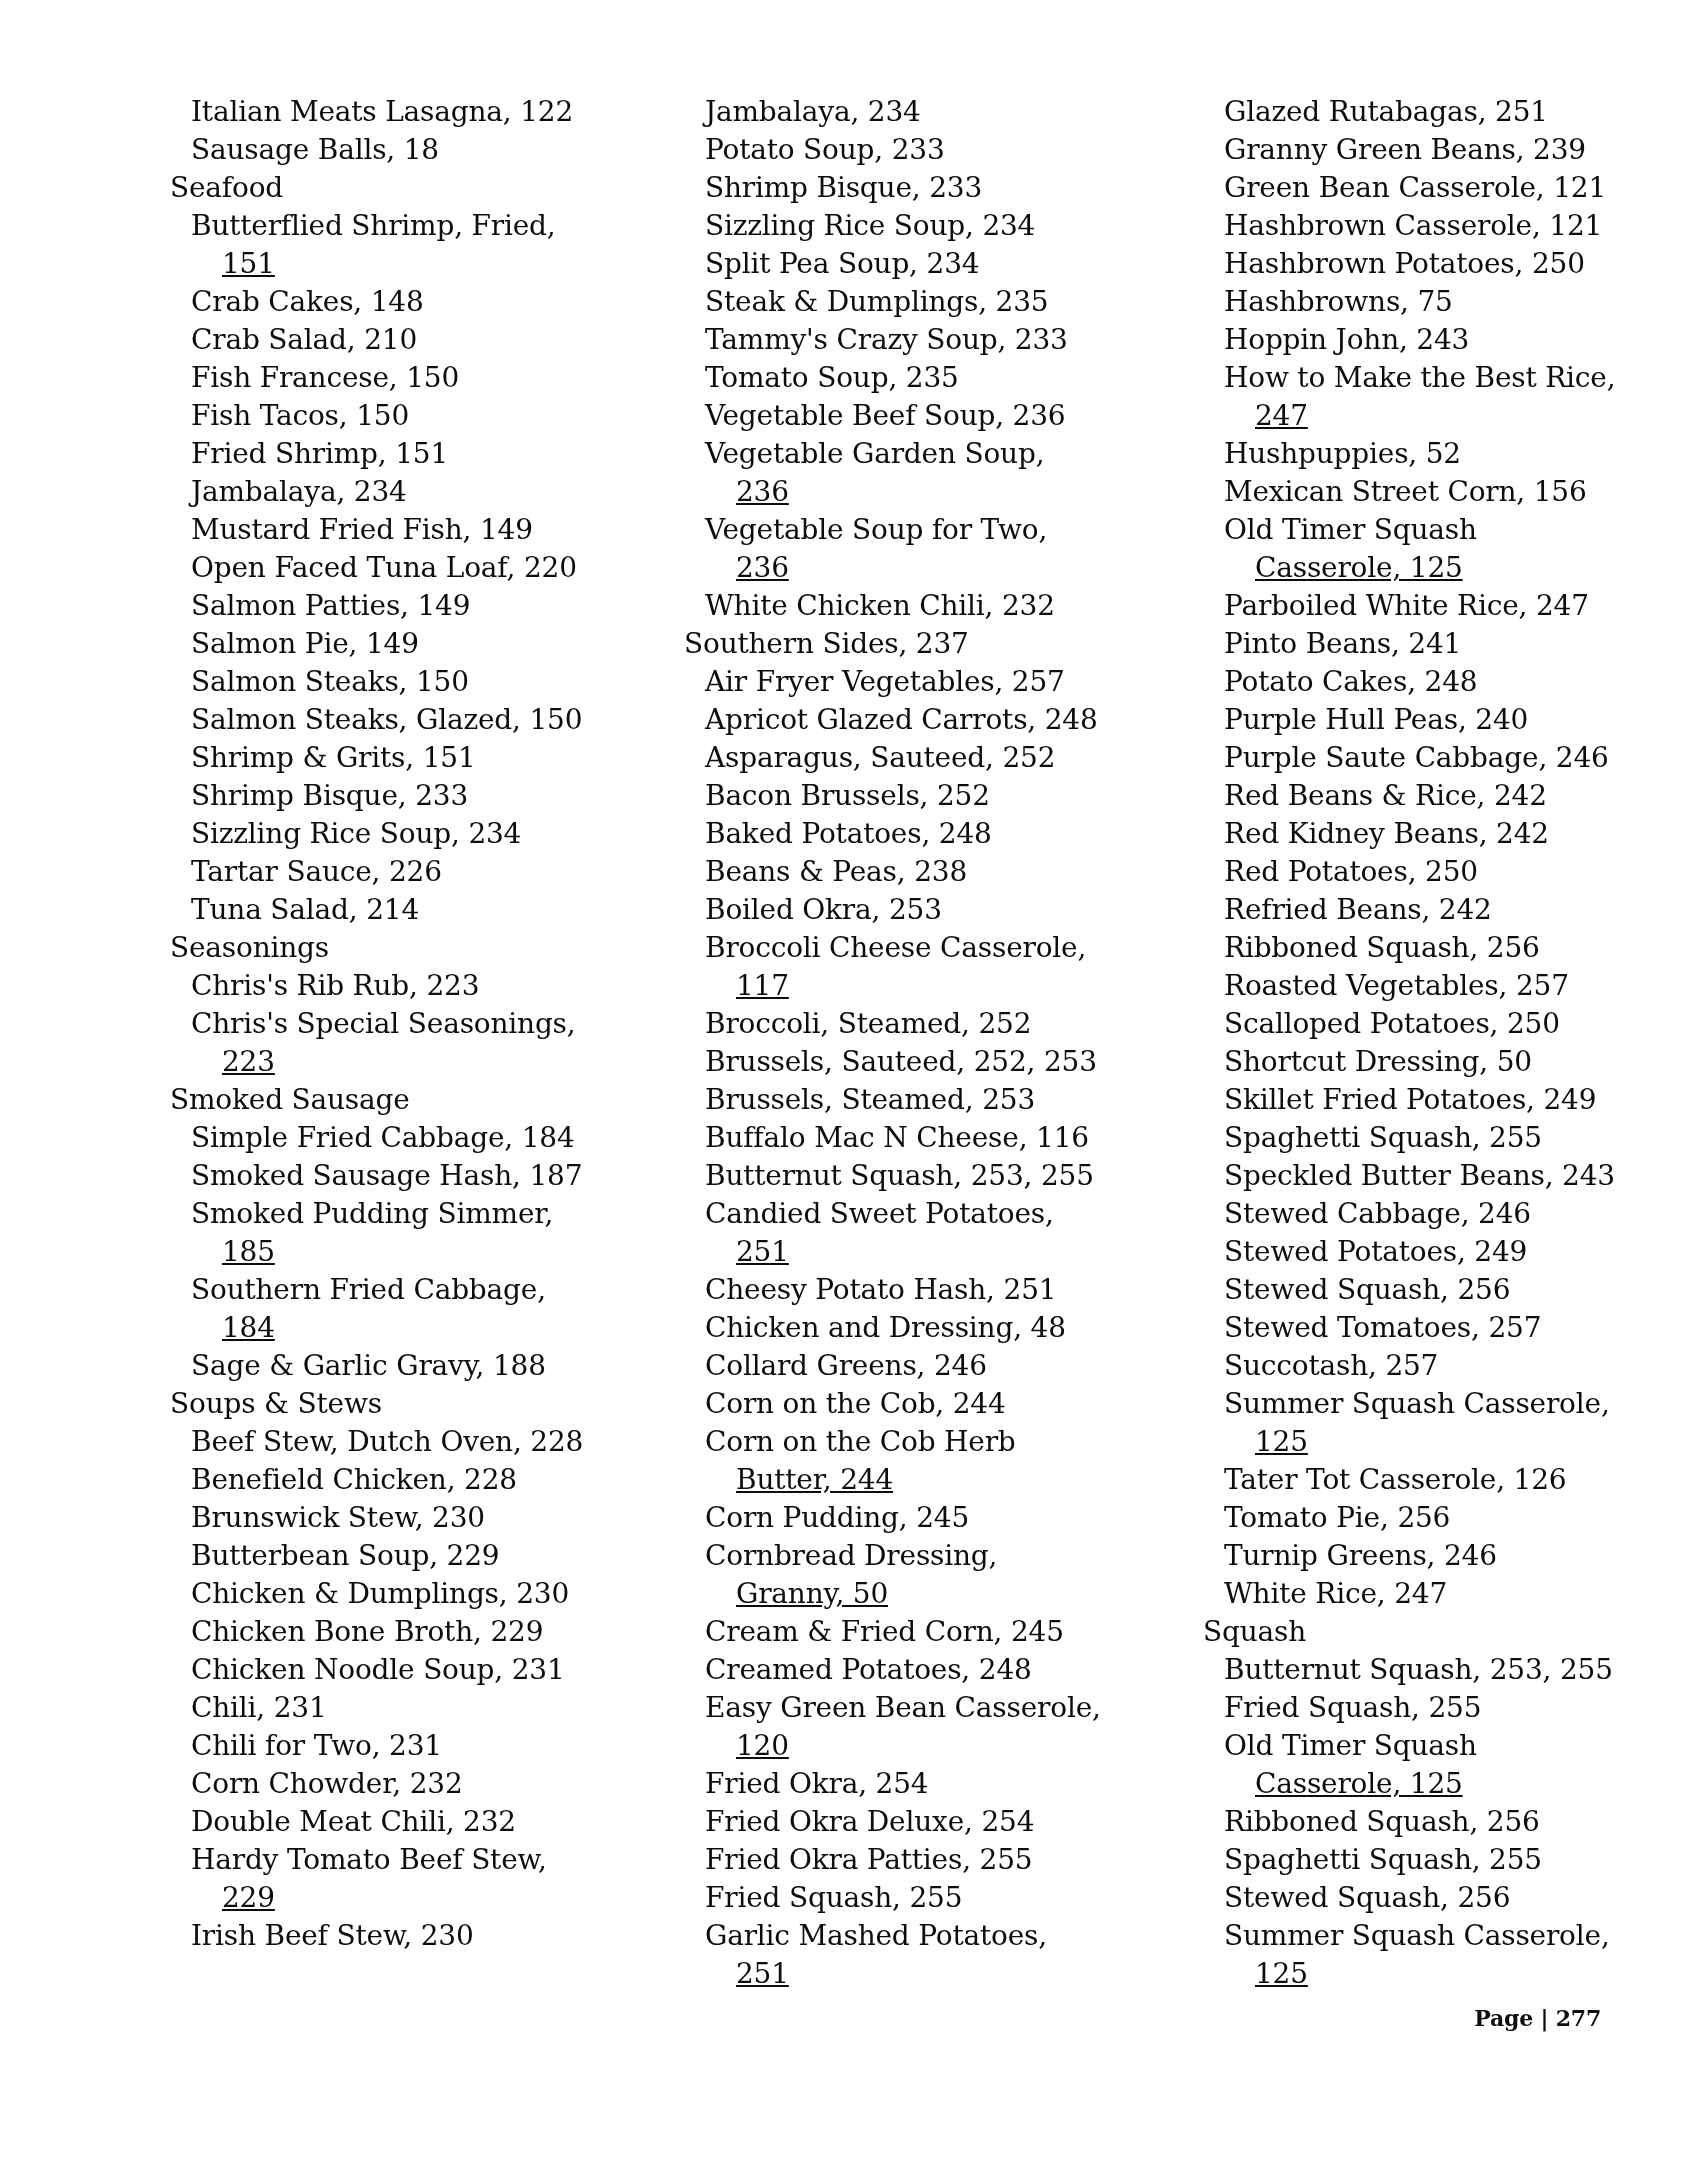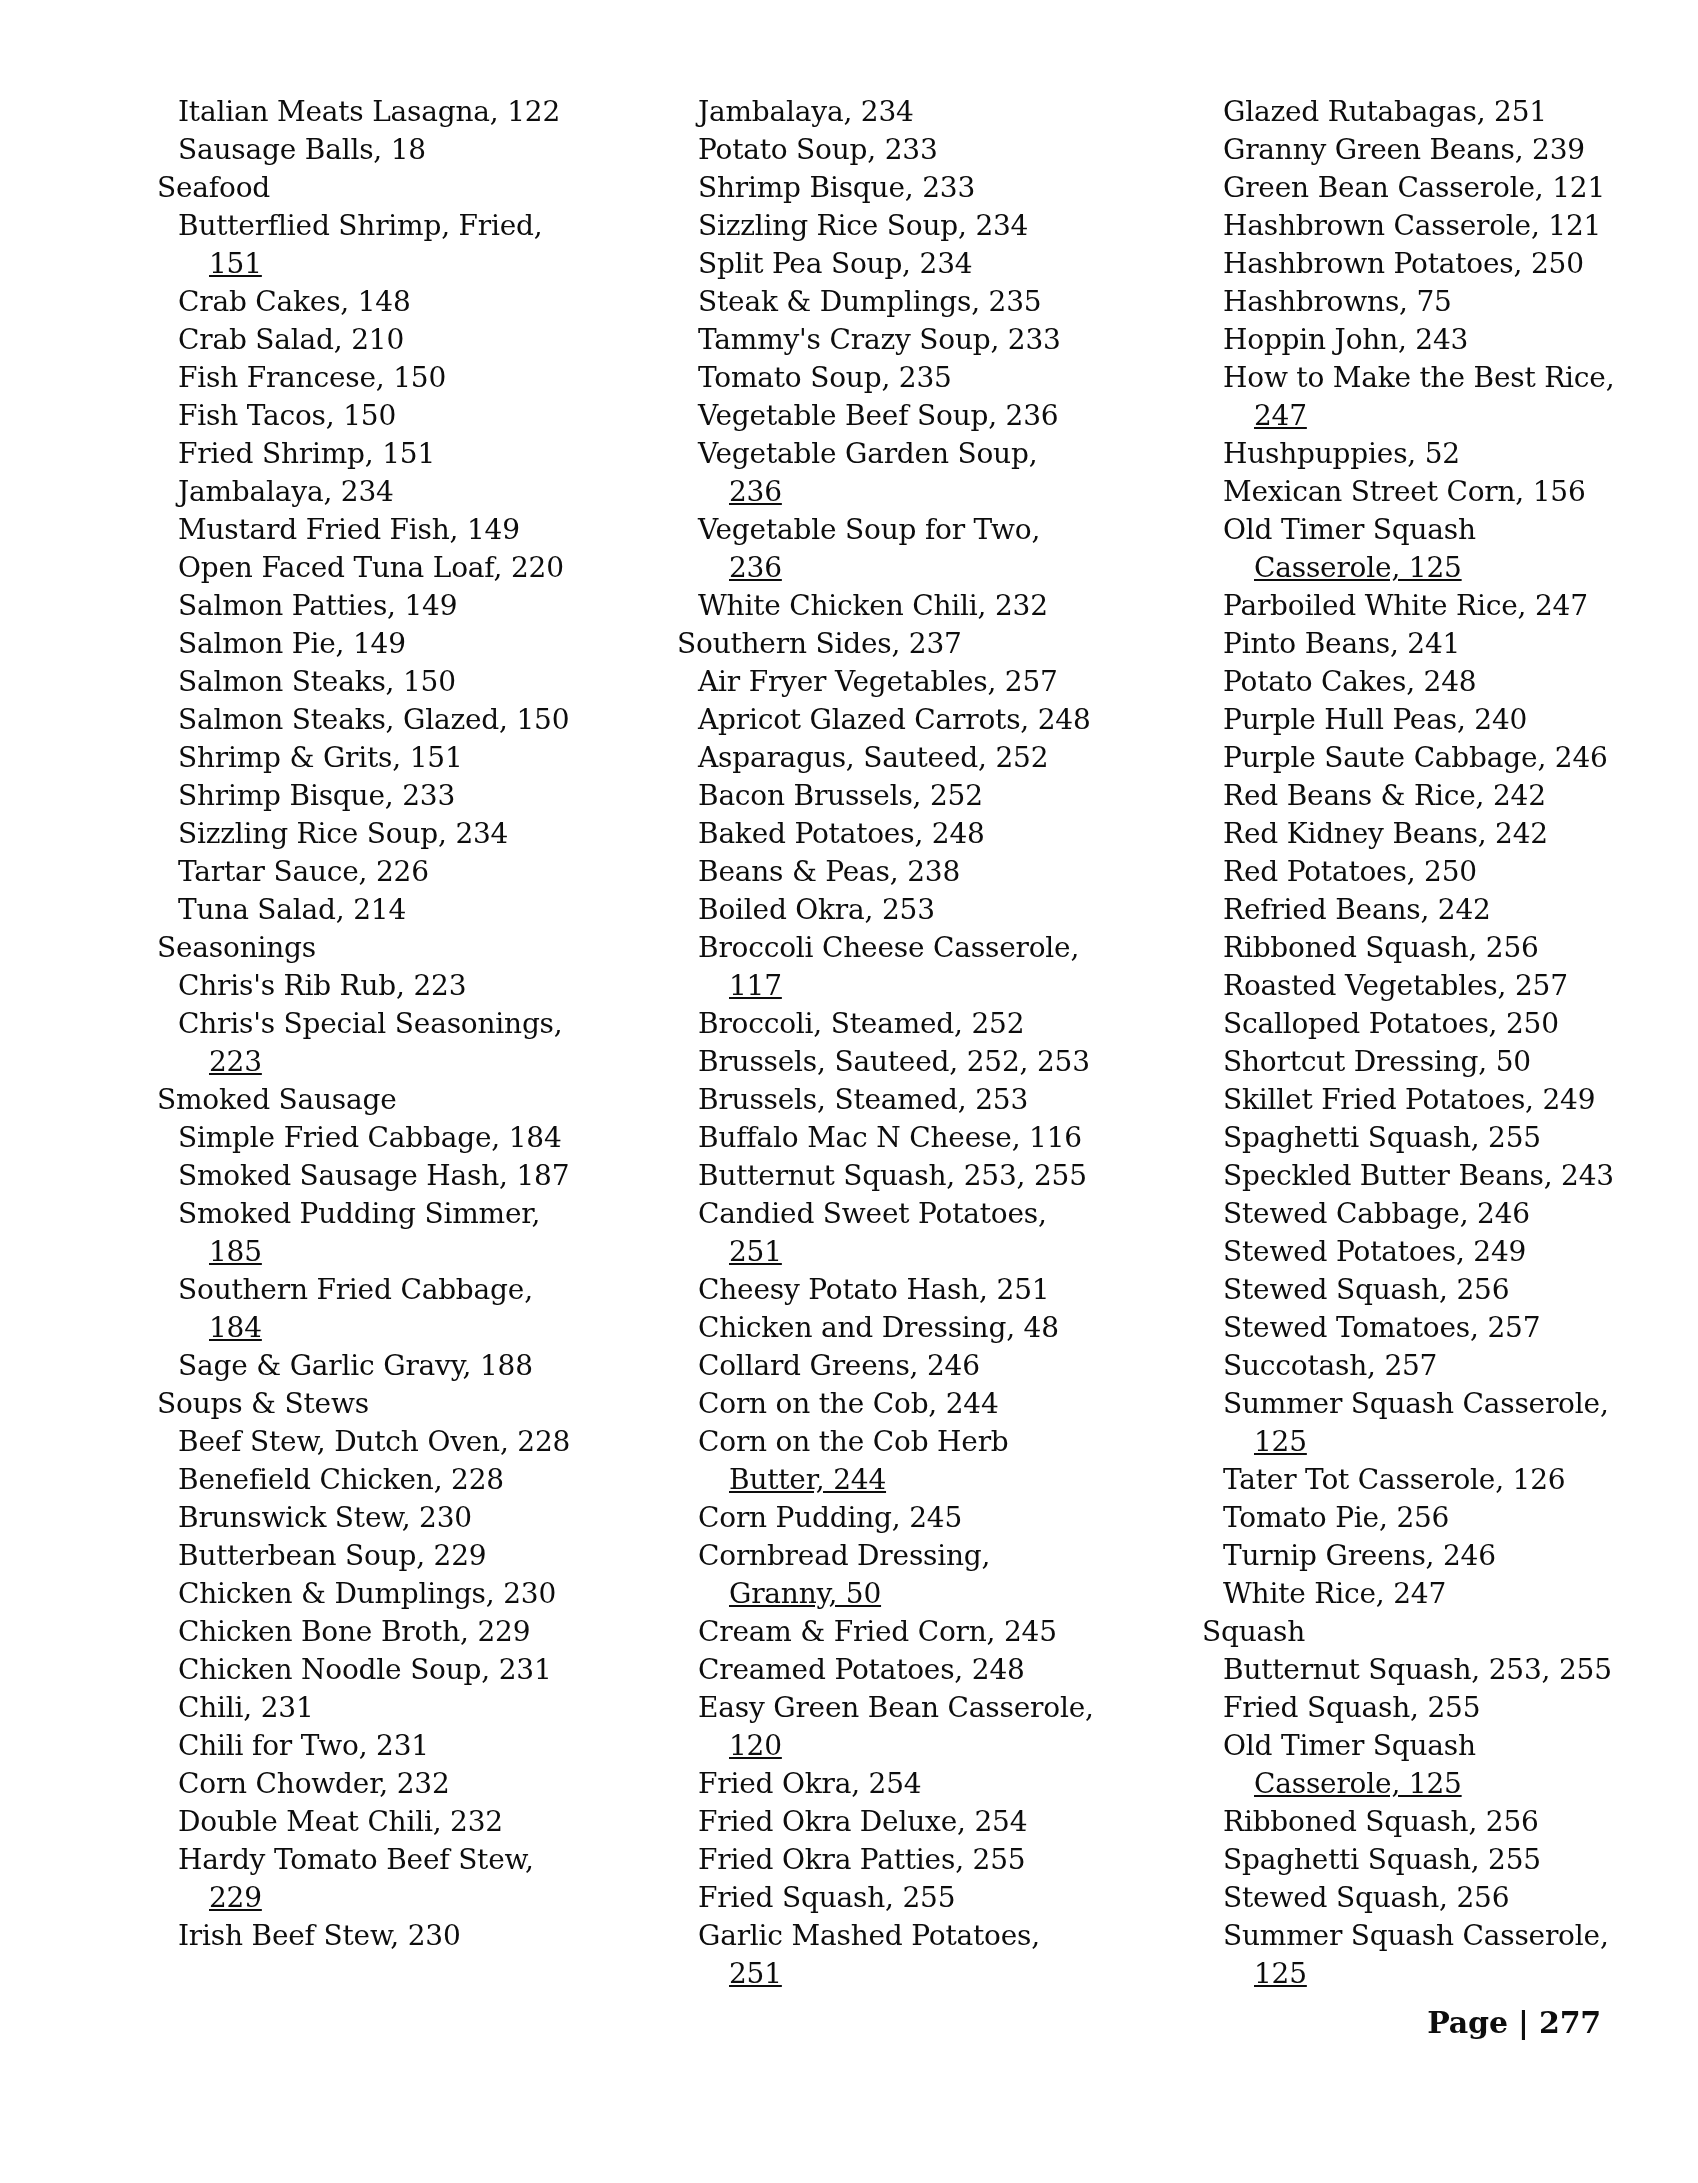--- a/index.html
+++ b/index.html
@@ -7,43 +7,42 @@
     position: relative;
     width: 1698px;
     height: 2183px;
     background: #ffffff;
     font-family: "DejaVu Serif", "Liberation Serif", serif;
     color: #0d0d0d;
     overflow: hidden;
   }
   .columns {
     position: absolute;
-    left: 146px;
+    left: 159px;
     top: 93px;
     display: flex;
-    gap: 6px;
   }
   .col { box-sizing: border-box; }
   .col-0 { width: 514px; }
   .col-1 { width: 519px; }
   .col-2 { width: 500px; }
   .line {
     font-size: 28px;
     line-height: 38px;
     white-space: nowrap;
     letter-spacing: -0.2px;
   }
   .section { padding-left: 0; margin-left: 11px; }
   .entry   { padding-left: 32px; }
   .wrap    { padding-left: 63px; text-decoration: underline; }
   .footer {
     position: absolute;
     top: 2005px;
     right: 97px;
-    font-size: 30px;
+    font-size: 22px;
     font-weight: 700;
     letter-spacing: -0.2px;
   }
 </style>
 </head>
 <body>
 
 <div class="page">
   <div class="columns">
     <div class="col col-0">

